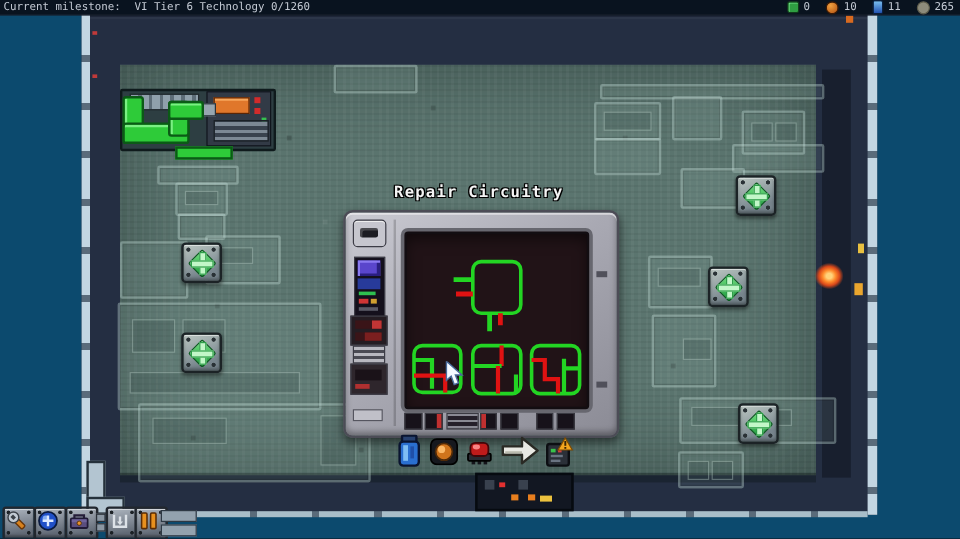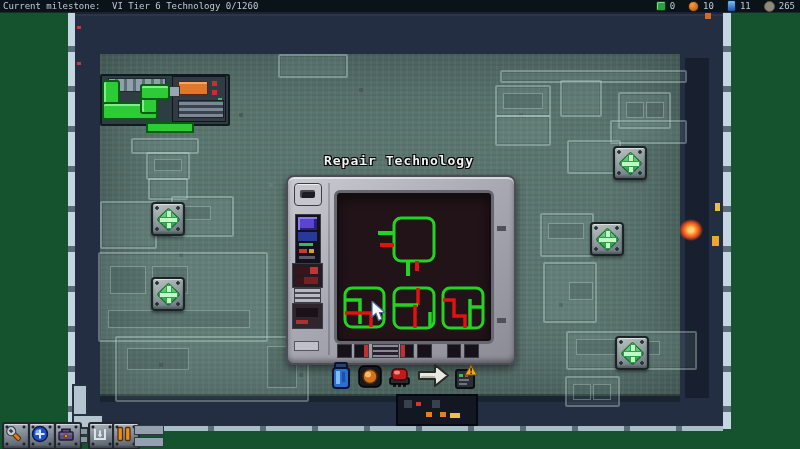--- a/index.html
+++ b/index.html
@@ -1,16 +1,16 @@
 <!DOCTYPE html>
 <html><head>
 <meta charset="utf-8">
 <style>
   html,body{margin:0;padding:0;background:#000;}
-  #stage{position:relative;width:800px;height:449px;overflow:hidden;background:#14532d;
+  #stage{position:relative;width:800px;height:449px;overflow:hidden;background:#0c4a6e;
          font-family:"DejaVu Sans Mono", monospace;image-rendering:pixelated;}
   .abs{position:absolute;}
   
   .hull{background:#242e42;box-shadow:inset 0 0 0 2px #1a2233, inset 0 4px 0 rgba(255,255,255,.04);}
   .floor{background:#5b756f;box-shadow:inset 0 0 70px rgba(18,30,28,.45);}
   .floor-noise{background:
       repeating-linear-gradient(0deg, rgba(0,0,0,.05) 0 2px, transparent 2px 5px),
       repeating-linear-gradient(90deg, rgba(255,255,255,.035) 0 2px, transparent 2px 6px);}
   .lightstrip{background:repeating-linear-gradient(180deg,#c3d6e2 0 34px,#5a6b7a 34px 40px);}
   .bstrip{background:repeating-linear-gradient(90deg,#a9bec9 0 46px,#5a6b7a 46px 52px);}
@@ -203,21 +203,21 @@
         <span class="val">11</span>
       </div>
       <div class="cnt">
         <div style="width:9px;height:9px;border-radius:50%;background:#b9b49a;border:1px solid #7a745a;opacity:.75"></div>
         <span class="val">265</span>
       </div>
     </div>
   </div>
 
 
-  <div class="abs dlg-title" style="left:286px;top:153px;z-index:20">Repair Technology</div>
+  <div class="abs dlg-title" style="left:286px;top:153px;z-index:20">Repair Circuitry</div>
 
   <div class="abs monitor" style="left:286px;top:175px;z-index:20">
 
     <div class="abs" style="left:40px;top:6px;width:2px;height:172px;background:rgba(0,0,0,.18)"></div>
     <div class="abs widget" style="left:6px;top:6px;width:26px;height:21px;background:#c6c6ce;border-radius:4px;box-shadow:inset 0 1px 0 #eee">
       <div class="abs" style="left:5px;top:6px;width:15px;height:8px;background:#1c1c22;border-radius:2px;box-shadow:inset 2px 2px 0 rgba(255,255,255,.2)"></div>
     </div>
     <div class="abs widget" style="left:7px;top:37px;width:24px;height:48px;background:#14101c">
       <div class="abs" style="left:2px;top:2px;width:19px;height:13px;background:#5a46cc;box-shadow:inset 2px 2px 0 #8a7af0, inset -3px -2px 0 #2a1f80"></div>
       <div class="abs" style="left:2px;top:17px;width:19px;height:9px;background:#273a9a"></div>

